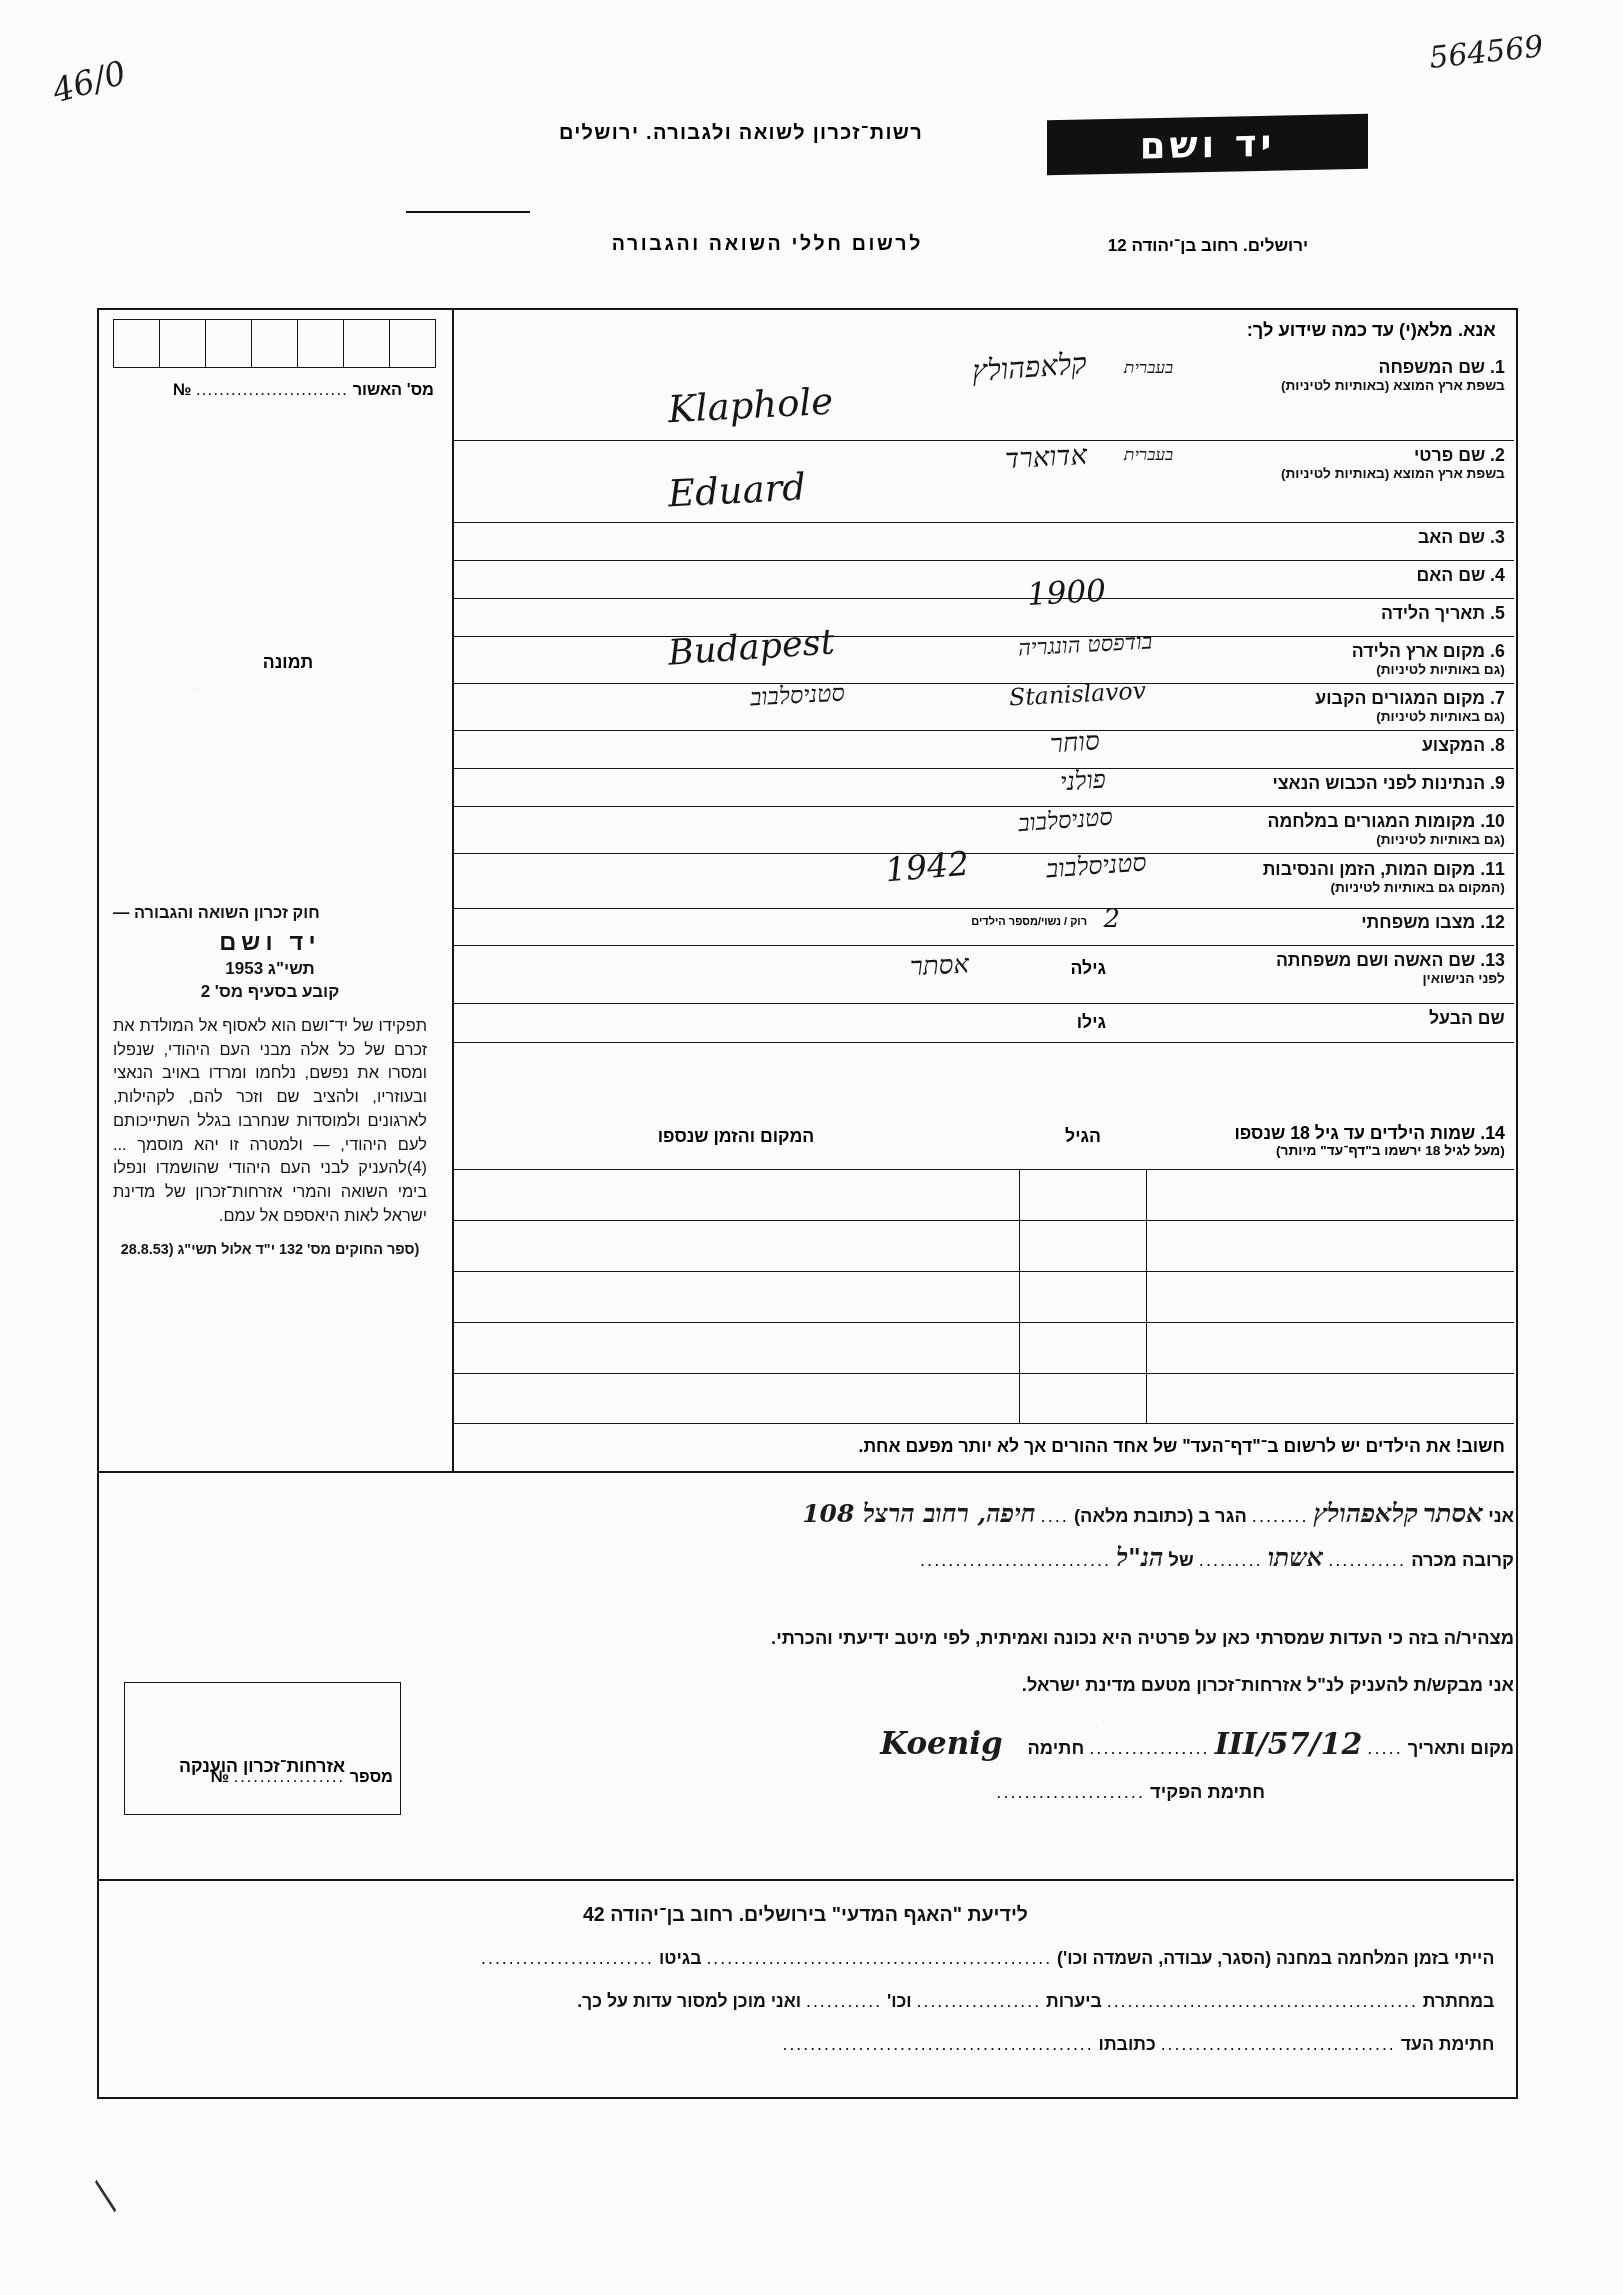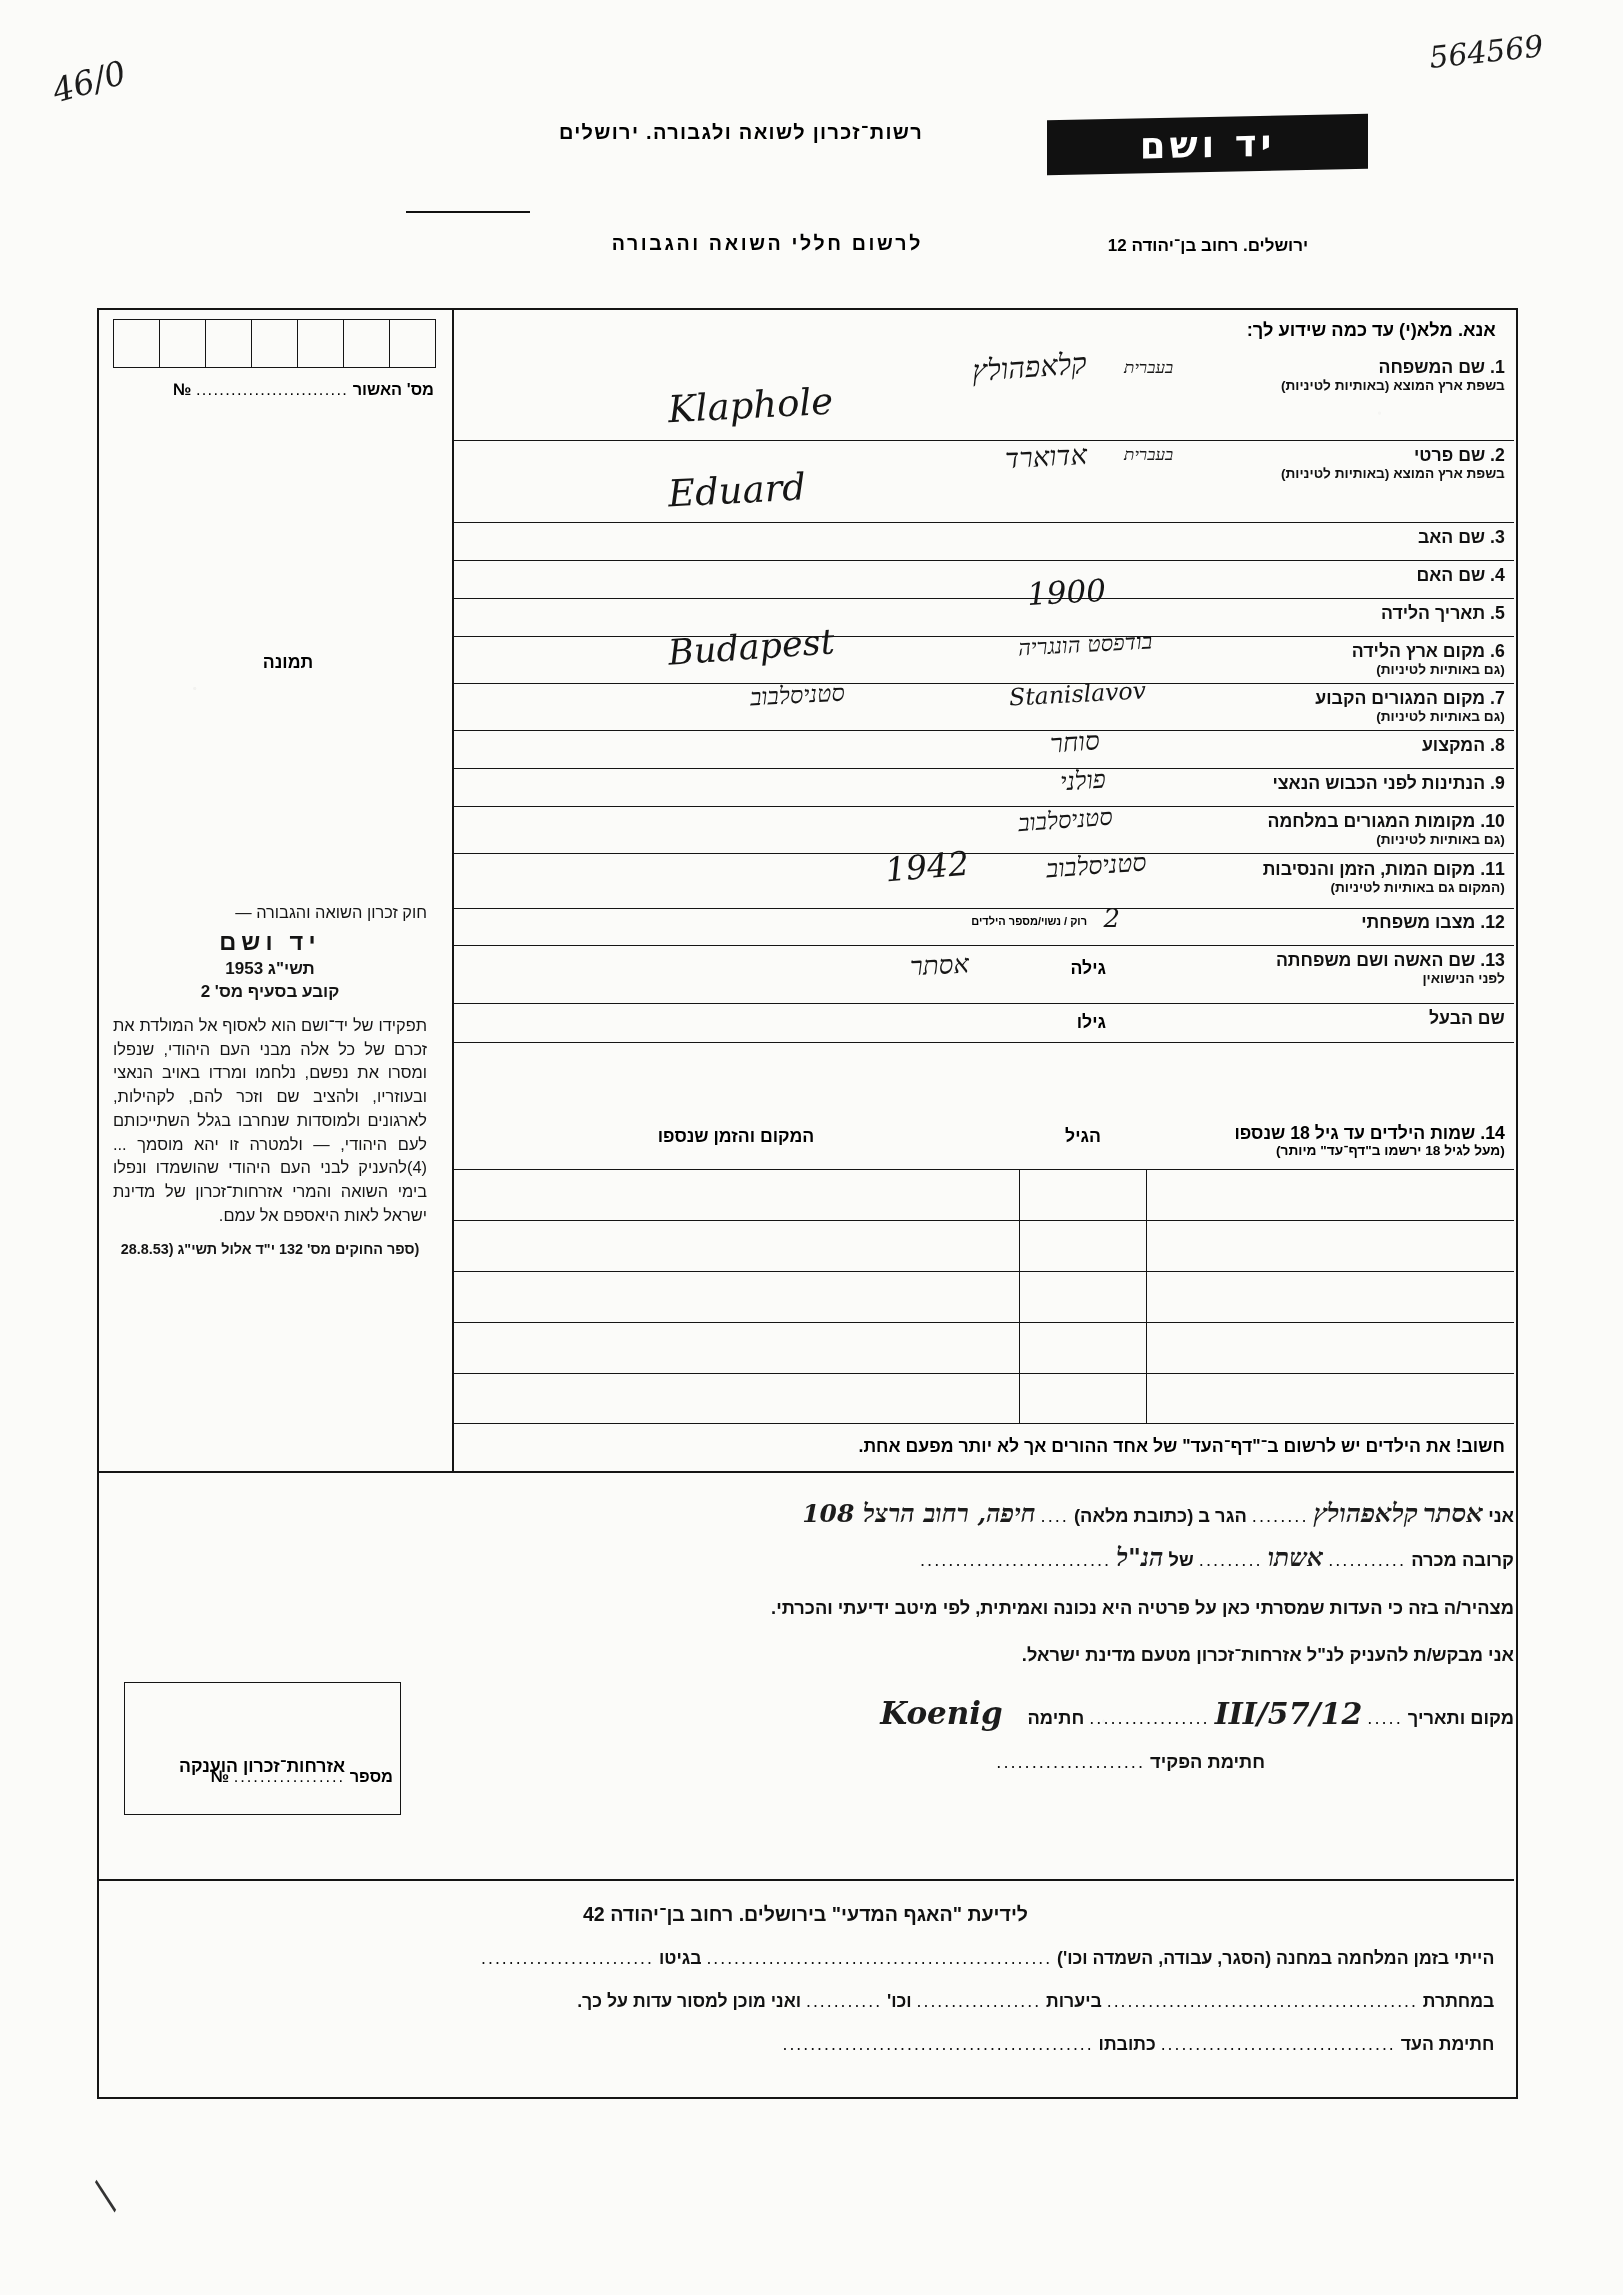--- a/index.html
+++ b/index.html
@@ -173,22 +173,22 @@
   #law-block {
     position: absolute;
     top: 903px; left: 113px;
     width: 314px;
     direction: rtl;
     text-align: right;
     color: #141414;
   }
   #law-title {
     font-size: 16.4px;
-    font-weight: normal;
-    text-align: right;
+    font-weight: bold;
+    text-align: left;
     margin-bottom: 6.5px;
   }
   #law-yadvashem {
     font-size: 23.6px;
     font-weight: bold;
     letter-spacing: 5.2px;
     text-align: center;
     margin-bottom: 3.9px;
   }
   #law-year {
@@ -666,21 +666,21 @@
     <div class="decl-line" style="margin-top:6.5px;">
       <span>קרובה מכרה</span>
       <span class="dot-fill">...........</span>
       <span class="hand" style="font-size:25px;">אשתו</span>
       <span class="dot-fill">.........</span>
       <span>של</span>
       <span class="hand" style="font-size:25px;">הנ"ל</span>
       <span class="dot-fill">...........................</span>
     </div>
 
-    <div class="decl-para" style="margin-top:12px;">מצהיר/ה בזה כי העדות שמסרתי כאן על פרטיה היא נכונה ואמיתית, לפי מיטב ידיעתי והכרתי.</div>
+    <div class="decl-para" style="margin-top:42px;">מצהיר/ה בזה כי העדות שמסרתי כאן על פרטיה היא נכונה ואמיתית, לפי מיטב ידיעתי והכרתי.</div>
     <div class="decl-para" style="margin-top:19.6px;">אני מבקש/ת להעניק לנ"ל אזרחות־זכרון מטעם מדינת ישראל.</div>
 
     <div class="decl-line" style="margin-top:26px; height:52px;">
       <span>מקום ותאריך</span>
       <span class="dot-fill">.....</span>
       <span class="hand" style="font-size:30px;">12/III/57</span>
       <span class="dot-fill">.................</span>
       <span>חתימה</span>
       <span class="hand" style="font-size:31px; margin-right:19.6px;">Koenig</span>
     </div>

